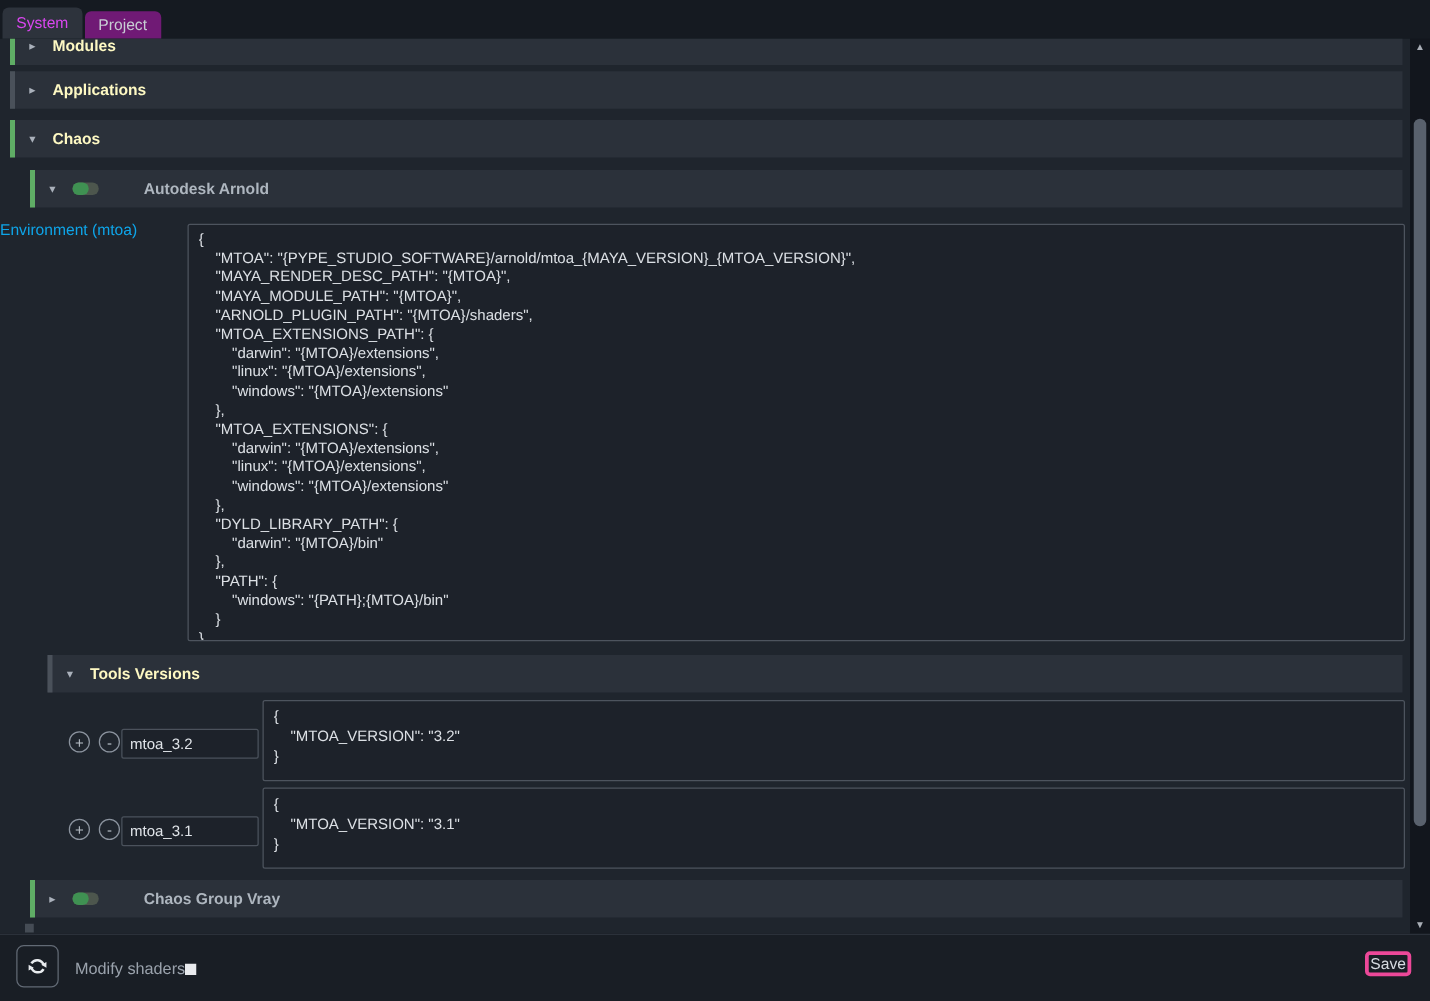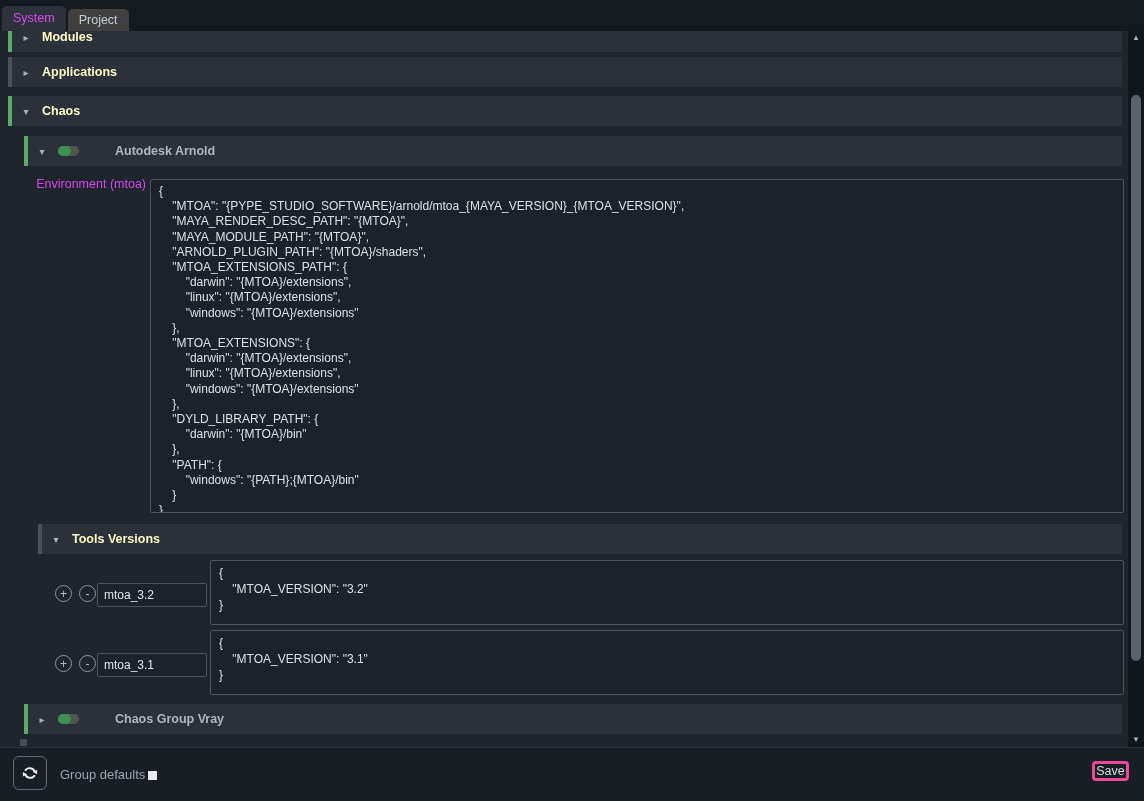--- a/index.html
+++ b/index.html
@@ -8,41 +8,41 @@
     background: #151a21;
     font-family: "Liberation Sans", "DejaVu Sans", sans-serif;
     position: relative;
     color: #dce0e5;
   }
   
   .tabbar { position: absolute; left: 0; top: 0; width: 1144px; height: 31px;
             display: flex; align-items: flex-end; padding-left: 2px; gap: 2px; }
   .tab { border-radius: 5px 5px 0 0; font-size: 12.5px; padding: 0 11px; cursor: default; }
   .tab.active { height: 25px; line-height: 25px; background: #2d333c; color: #d946ef; }
-  .tab.inactive { height: 22px; line-height: 22px; background: #404040; color: #c7ccd3; }
+  .tab.inactive { height: 22px; line-height: 22px; background: #701a75; color: #c7ccd3; }
 
   
   .content { position: absolute; left: 0; top: 31px; width: 1128px; height: 716px;
              background: #1f252d; overflow: hidden; }
 
   .sec-header { position: absolute; height: 30px; background: #2b313a;
                 display: flex; align-items: center; padding-left: 8px; }
   .sec-header.green { border-left: 4px solid #5fad65; }
   .sec-header.gray  { border-left: 4px solid #4a515a; }
   .sec-title { font-size: 12.5px; font-weight: bold; color: #fef9c3; margin-left: 10px; }
   .sec-title.bright { color: #aeb6bf; margin-left: 36px; }
   .chev { font-size: 10px; color: #aab1bb; width: 12px; text-align: center; }
 
   .toggle { width: 21px; height: 10px; border-radius: 5px; background: #4d564d;
             position: relative; margin-left: 10px; }
   .toggle .knob { position: absolute; left: 0; top: 0; width: 13px; height: 10px;
                   border-radius: 5px; background: #3f9152; }
 
-  .env-label { position: absolute; left: 0; top: 146px; width: 146px; text-align: right;
-               font-size: 12.5px; color: #d946ef; }
+  .env-label { position: absolute; left: 0; top: 146px; width: 146px; 
+               font-size: 12.5px; color: #0ea5e9; }
 
   .json-editor { position: absolute; background: #1d222a; border: 1px solid #4d545e;
                  border-radius: 2px; color: #dce0e5; font-size: 12px;
                  white-space: pre; overflow: hidden; padding: 4px 8px;
                  font-family: "Liberation Sans", "DejaVu Sans", sans-serif; }
   .json-editor.big { line-height: 15.2px; }
   .json-editor.small { line-height: 16px; }
 
   .round-btn { position: absolute; width: 17px; height: 17px; border-radius: 50%;
                border: 1px solid #8b939e; background: transparent; color: #b6bdc5;
@@ -172,16 +172,16 @@
 
 <div class="footer">
   <button class="refresh-btn">
     <svg width="18" height="18" viewBox="0 0 24 24">
       <path d="M5.5 9 A 7.2 7.2 0 0 1 18.5 10.5" fill="none" stroke="#e8ebee" stroke-width="2.6"></path>
       <path d="M18.5 15 A 7.2 7.2 0 0 1 5.5 13.5" fill="none" stroke="#e8ebee" stroke-width="2.6"></path>
       <polygon points="21.5,7.5 21.5,13.5 16,10.5" fill="#e8ebee"></polygon>
       <polygon points="2.5,16.5 2.5,10.5 8,13.5" fill="#e8ebee"></polygon>
     </svg>
   </button>
-  <div class="modify-label">Group defaults</div>
+  <div class="modify-label">Modify shaders</div>
   <div class="modify-check"></div>
   <button class="save-btn">Save</button>
 </div>
 
 </body></html>

